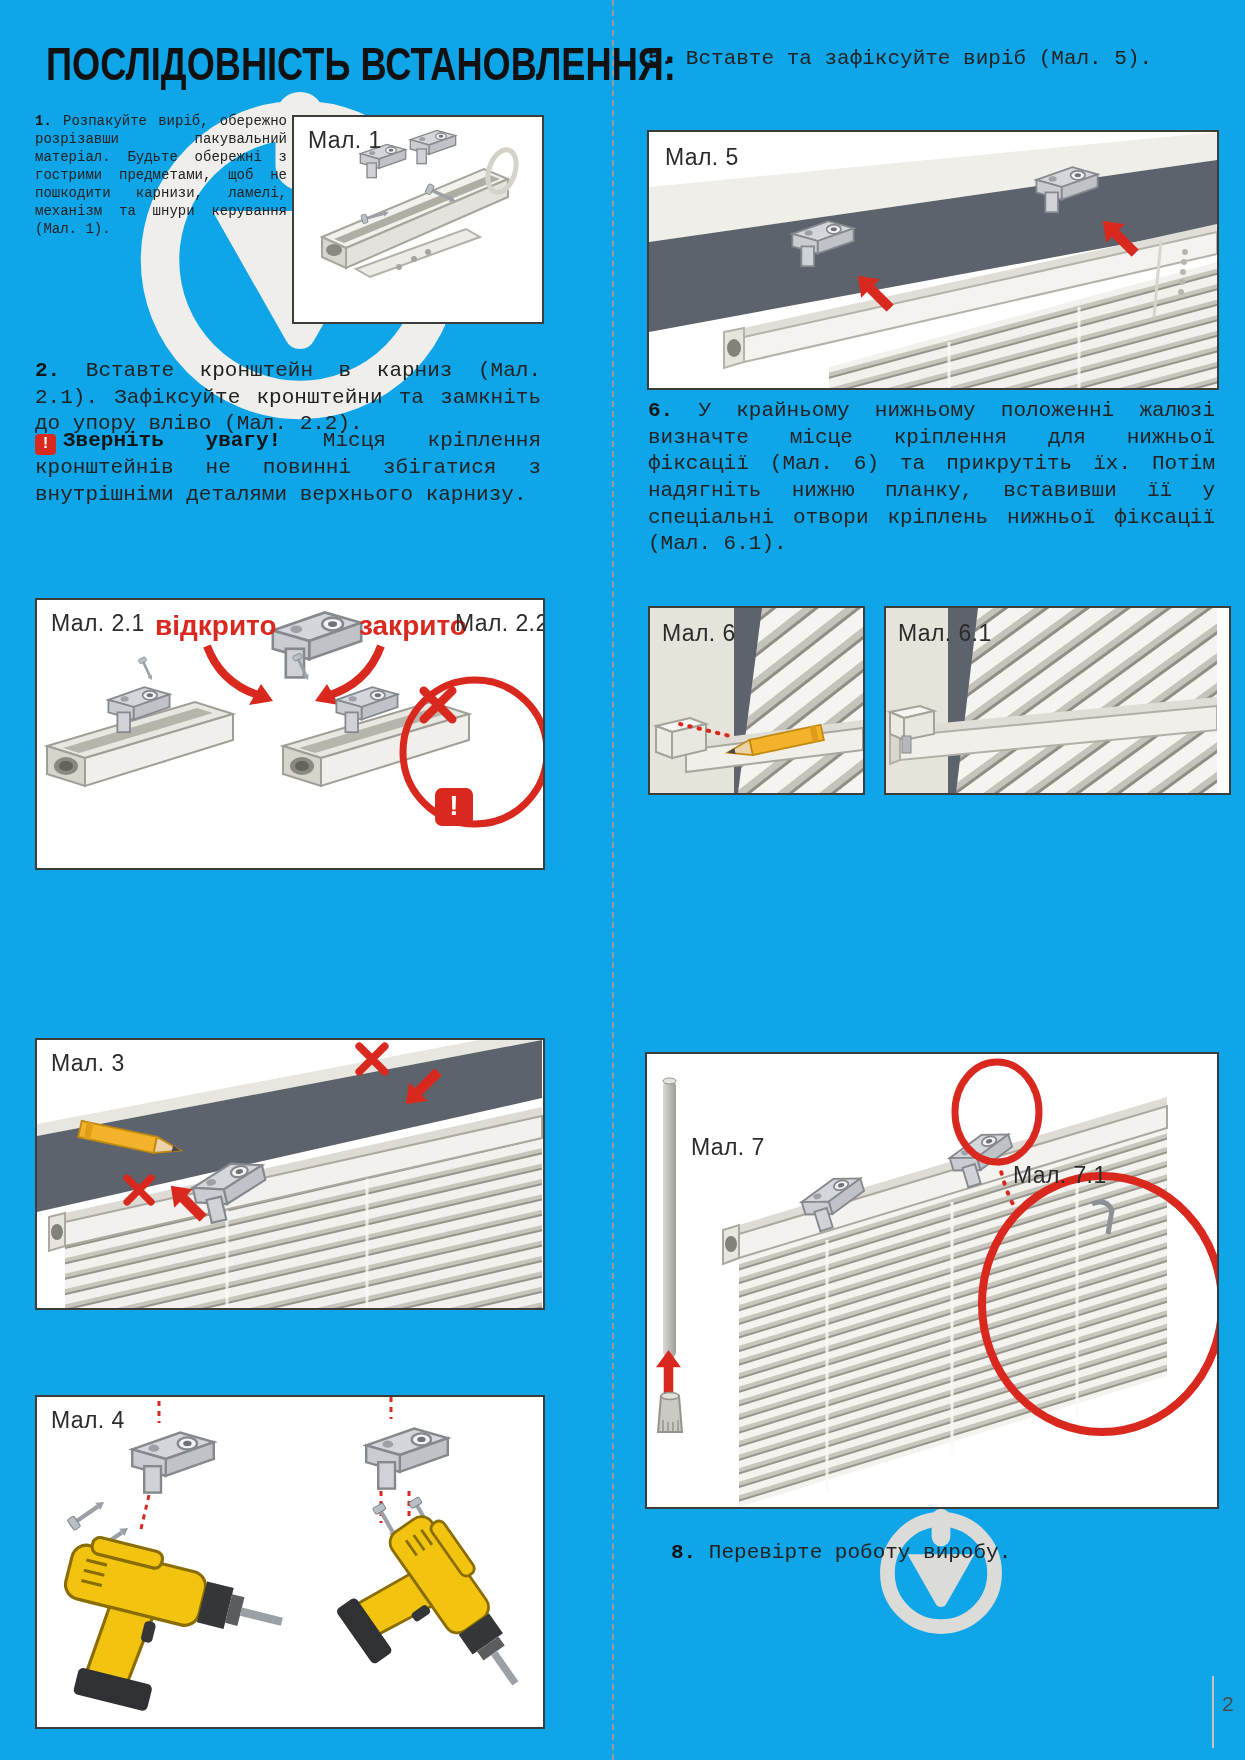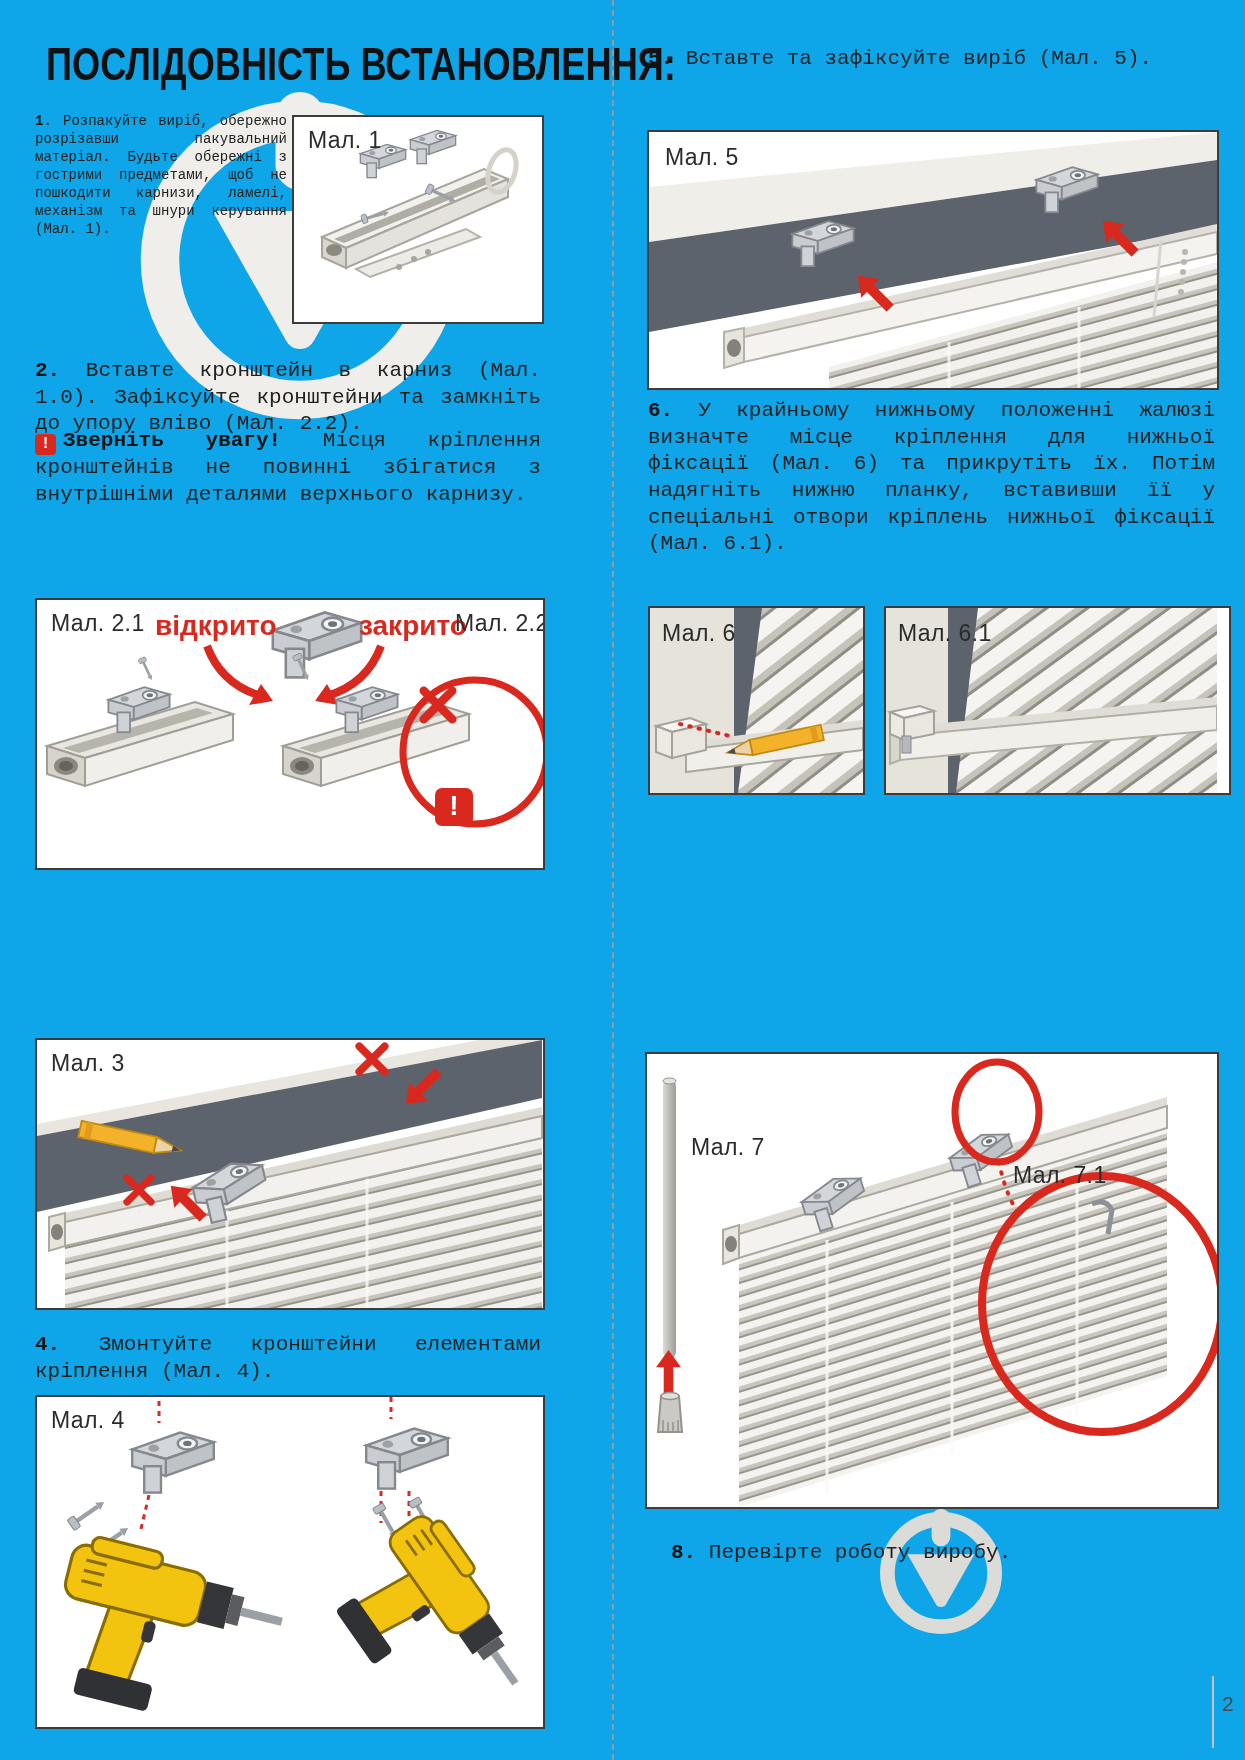--- a/index.html
+++ b/index.html
@@ -106,21 +106,21 @@
       <ellipse cx="208" cy="54" rx="13" ry="22" fill="none" stroke="#d5d2ca" stroke-width="5" transform="rotate(18 208 54)"></ellipse>
       <polygon points="62,152 172,112 186,120 76,160" fill="#edebe6" stroke="#b3b0a8" stroke-width="2"></polygon>
       <circle cx="120" cy="142" r="3" fill="#a8a5a0"></circle>
         <circle cx="134" cy="135" r="3" fill="#a8a5a0"></circle>
         <circle cx="105" cy="150" r="3" fill="#a8a5a0"></circle>
     </svg>
   </div>
 
   <div class="step" style="left:35px;top:358px;width:506px;">
     <b>2.</b>
-    <span>Вставте кронштейн в карниз (Мал. 1.0). Зафіксуйте кронштейни та замкніть до упору вліво (Мал. 2.2).</span>
+    <span>Вставте кронштейн в карниз (Мал. 2.1). Зафіксуйте кронштейни та замкніть до упору вліво (Мал. 2.2).</span>
   </div>
   <div class="step" style="left:35px;top:428px;width:506px;">
     <span class="warn-icon">!</span><b>Зверніть увагу!</b>
     <span>Місця кріплення кронштейнів не повинні збігатися з внутрішніми деталями верхнього карнизу.</span>
   </div>
 
   <div class="figbox" style="left:35px;top:598px;width:506px;height:268px;">
     <div class="figlabel" style="left:14px;top:10px;">Мал. 2.1</div>
     <div class="redlabel" style="left:118px;top:10px;">відкрито</div>
     <div class="redlabel" style="left:322px;top:10px;">закрито</div>
@@ -179,24 +179,20 @@
       <ellipse cx="20" cy="192" rx="6" ry="8" fill="#84817a"></ellipse>
       <use href="#bracket" x="150" y="116" width="86" height="64" transform="rotate(-13 193 148)"></use>
       <use href="#pencil" x="40" y="84" width="110" height="32" transform="rotate(12 95 100)"></use>
       <use href="#rx" x="318" y="2" width="34" height="34"></use>
       <use href="#arr" x="362" y="35" width="46" height="26" transform="rotate(-45 385 48)"></use>
       <use href="#rx" x="86" y="134" width="32" height="32"></use>
       <use href="#arr" x="127" y="149" width="46" height="26" transform="rotate(45 150 162)"></use>
     </svg>
   </div>
 
-  <div class="step" style="left:35px;top:1332px;width:506px;">
-    <b>4.</b>
-    <span>Змонтуйте кронштейни елементами кріплення (Мал. 4).</span>
-  </div>
 
   <div class="figbox" style="left:35px;top:1395px;width:506px;height:330px;">
     <div class="figlabel" style="left:14px;top:10px;">Мал. 4</div>
     <svg class="art" width="506" height="330" viewBox="0 0 506 330">
       <use href="#bracket" x="88" y="26" width="96" height="72"></use>
       <line x1="122" y1="4" x2="122" y2="26" stroke="#d9281e" stroke-width="3" stroke-dasharray="5,5"></line>
       <line x1="112" y1="98" x2="104" y2="132" stroke="#d9281e" stroke-width="3" stroke-dasharray="5,5"></line>
       <use href="#screw" x="28" y="110" width="44" height="14" transform="rotate(-35 50 117)"></use>
       <use href="#screw" x="52" y="136" width="44" height="14" transform="rotate(-35 74 143)"></use>
       <use href="#bracket" x="322" y="22" width="96" height="72"></use>

